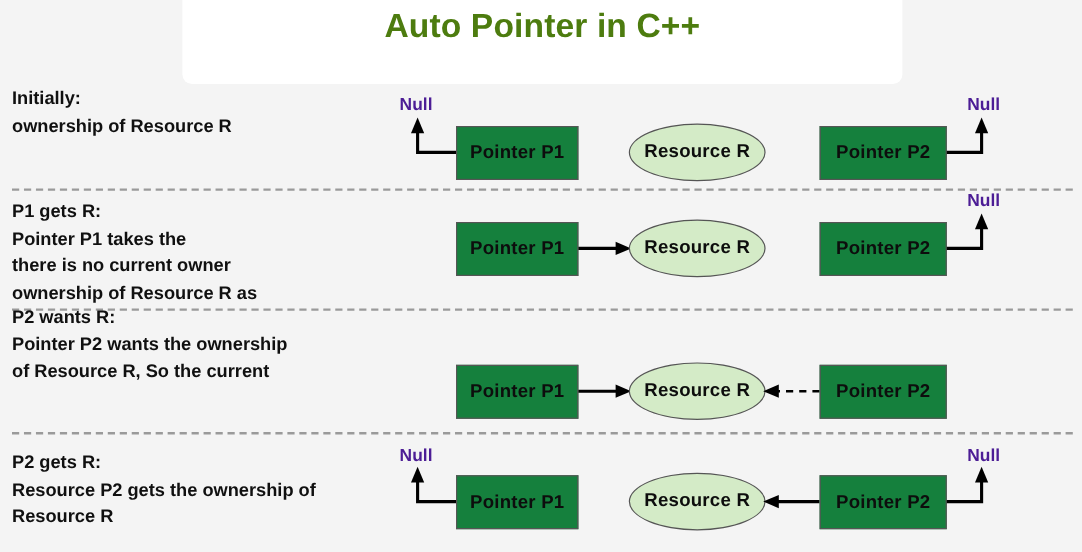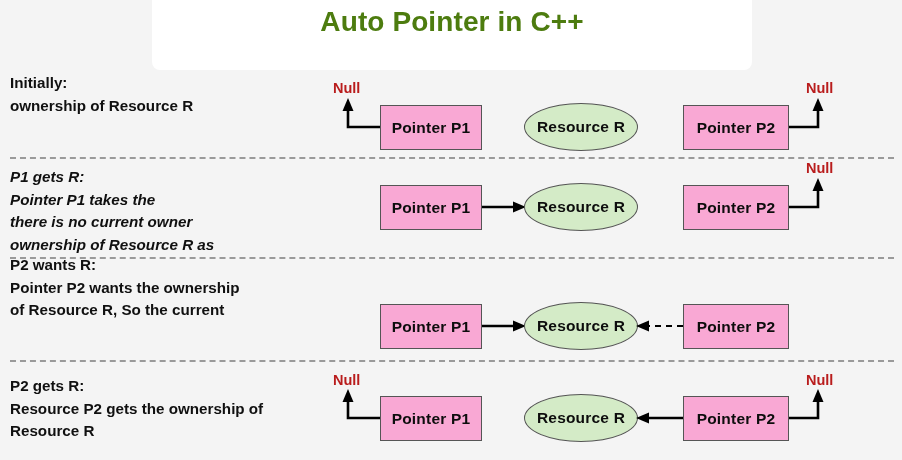--- a/index.html
+++ b/index.html
@@ -67,21 +67,21 @@
     left: 10px;
     width: 884px;
     height: 0;
     border-top: 2px dashed #9a9a9a;
   }
 
   
   .pbox {
     position: absolute;
     box-sizing: border-box;
-    background: #f9a8d4;
+    background: #15803d;
     border: 1.5px solid #555555;
     font-size: 15.5px;
     font-weight: bold;
     color: #0d0d0d;
     display: flex;
     align-items: center;
     justify-content: center;
     letter-spacing: 0.2px;
   }
   .ellipse {
@@ -95,21 +95,21 @@
     color: #0d0d0d;
     display: flex;
     align-items: center;
     justify-content: center;
     letter-spacing: 0.2px;
   }
   .nulllabel {
     position: absolute;
     font-size: 14.5px;
     font-weight: bold;
-    color: #b91c1c;
+    color: #4c1d95;
   }
   .connector {
     position: absolute;
     overflow: visible;
   }
 </style>
 </head>
 <body>
 
 <div id="stage">
@@ -143,21 +143,21 @@
     <svg class="connector" width="60" height="60" style="left:786px; top:95px;" viewBox="0 0 60 60">
       <path d="M 3,32 L 32,32 L 32,14" stroke="#000" stroke-width="2.6" fill="none"></path>
       <path d="M 32,3 L 26.5,16 L 37.5,16 Z" fill="#000"></path>
     </svg>
 
     <div class="divider" style="top:157px;"></div>
   </div>
 
   <div class="row" style="top:0;">
 
-    <div class="row-desc" style="top:166px;font-style:italic;">
+    <div class="row-desc" style="top:166px;">
       <span class="ln">P1 gets R:</span>
       <span class="ln">Pointer P1 takes the</span>
       <span class="ln">there is no current owner</span>
       <span class="ln">ownership of Resource R as</span>
     </div>
 
     <div class="pbox" style="left:380px; top:185px; width:102px; height:45px;">Pointer P1</div>
 
     <svg class="connector" width="60" height="30" style="left:482px; top:193px;" viewBox="0 0 60 30">
       <path d="M 0,14 L 34,14" stroke="#000" stroke-width="2.6" fill="none"></path>

